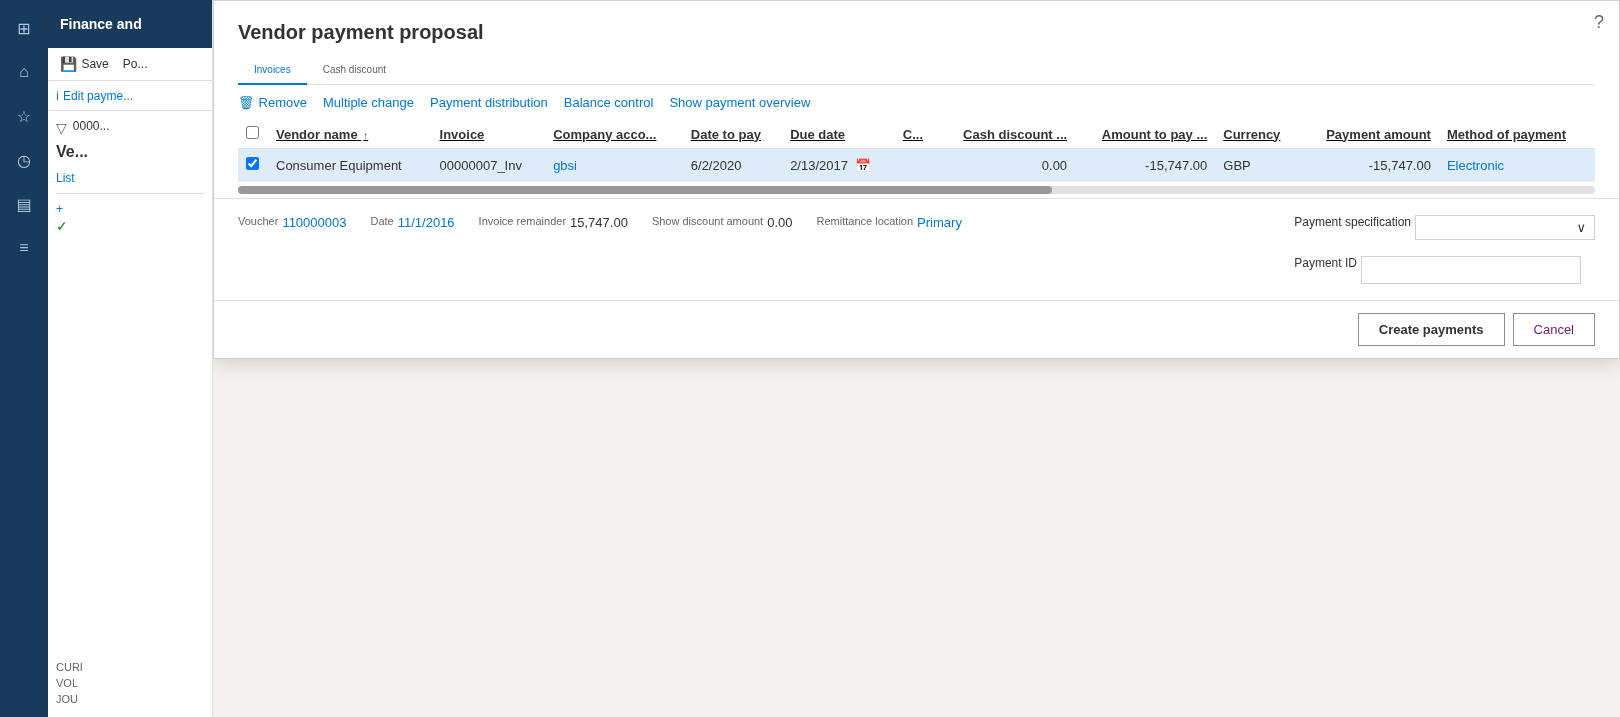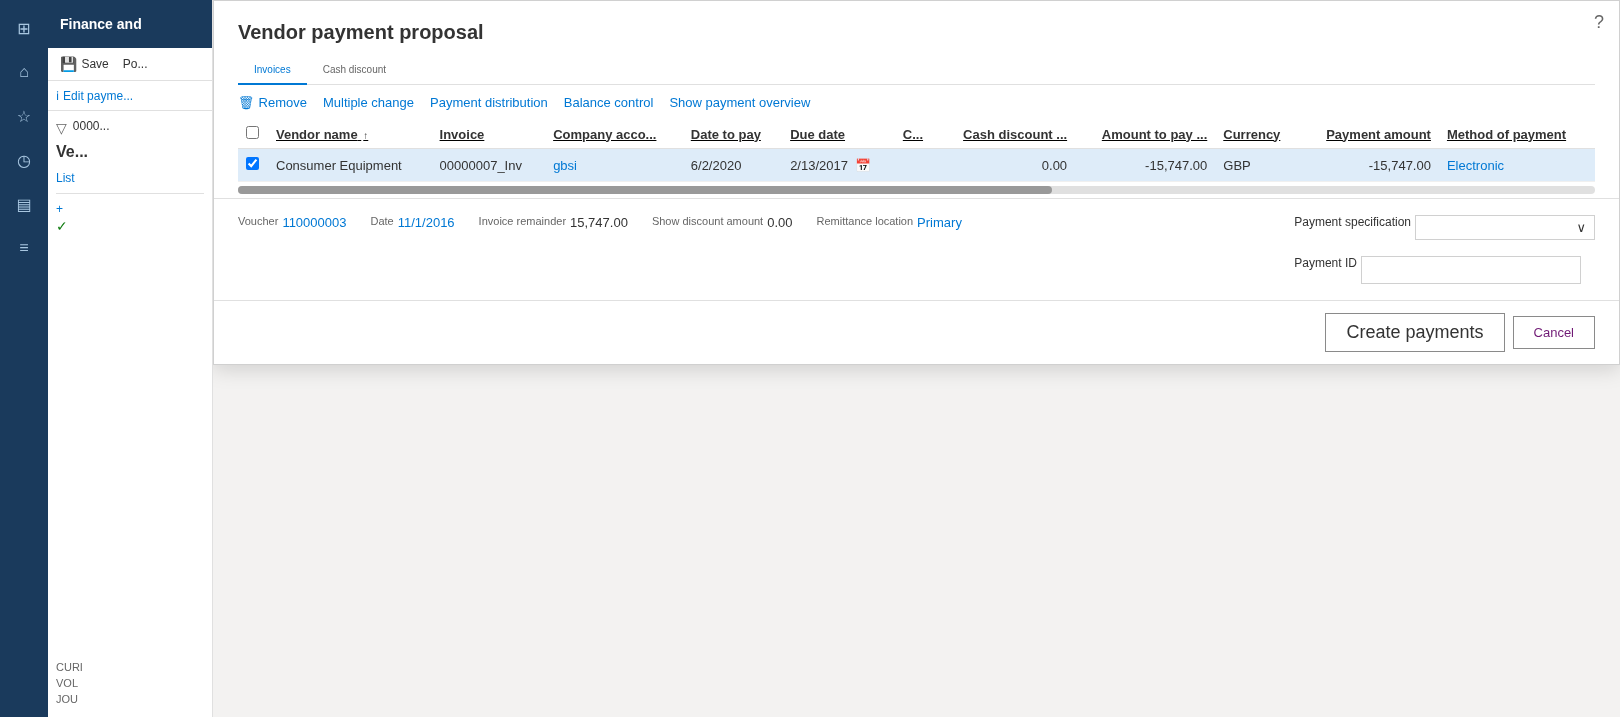--- a/index.html
+++ b/index.html
@@ -252,23 +252,24 @@
       align-items: center;
       gap: 8px;
       padding: 12px 24px;
       border-top: 1px solid #e0e0e0;
       background: #fff;
     }
     .btn-primary {
       background: #fff;
       border: 1px solid #8a8a8a;
       padding: 8px 20px;
-      font-size: 18px;
-      cursor: pointer;
-      color: #333;
+      font-size: 13px;
+      cursor: pointer;
+      color: #333;
+      font-weight: bold;
     }
     .btn-secondary {
       background: #fff;
       border: 1px solid #8a8a8a;
       padding: 8px 20px;
       font-size: 13px;
       cursor: pointer;
       color: #701a75;
     }
 

